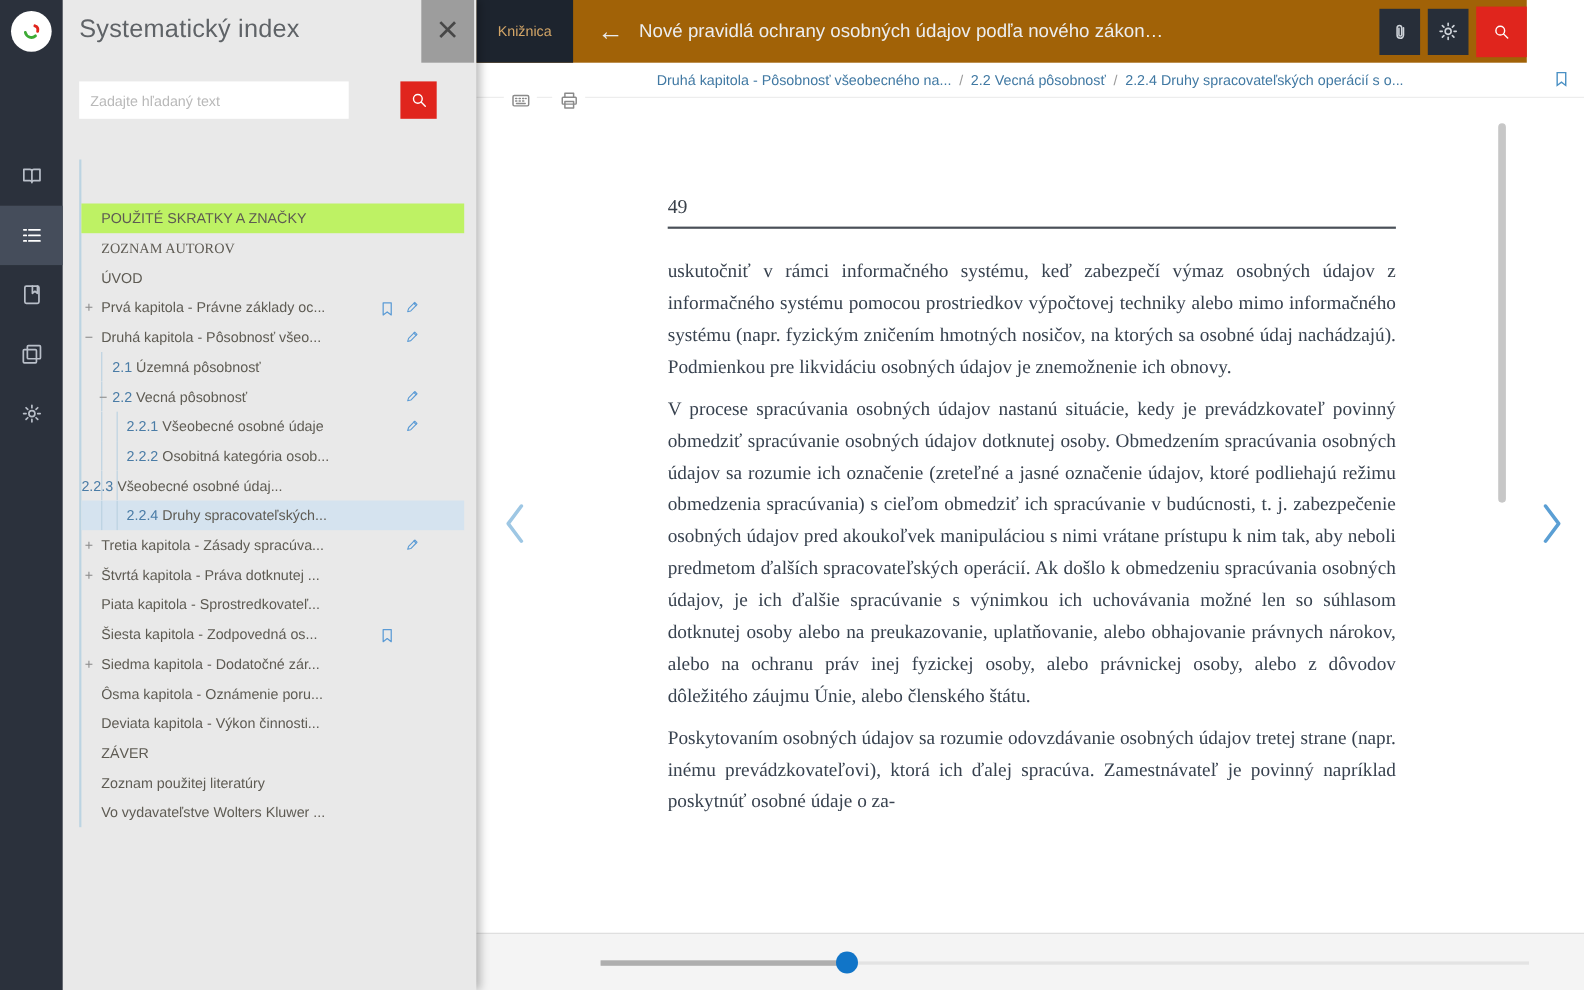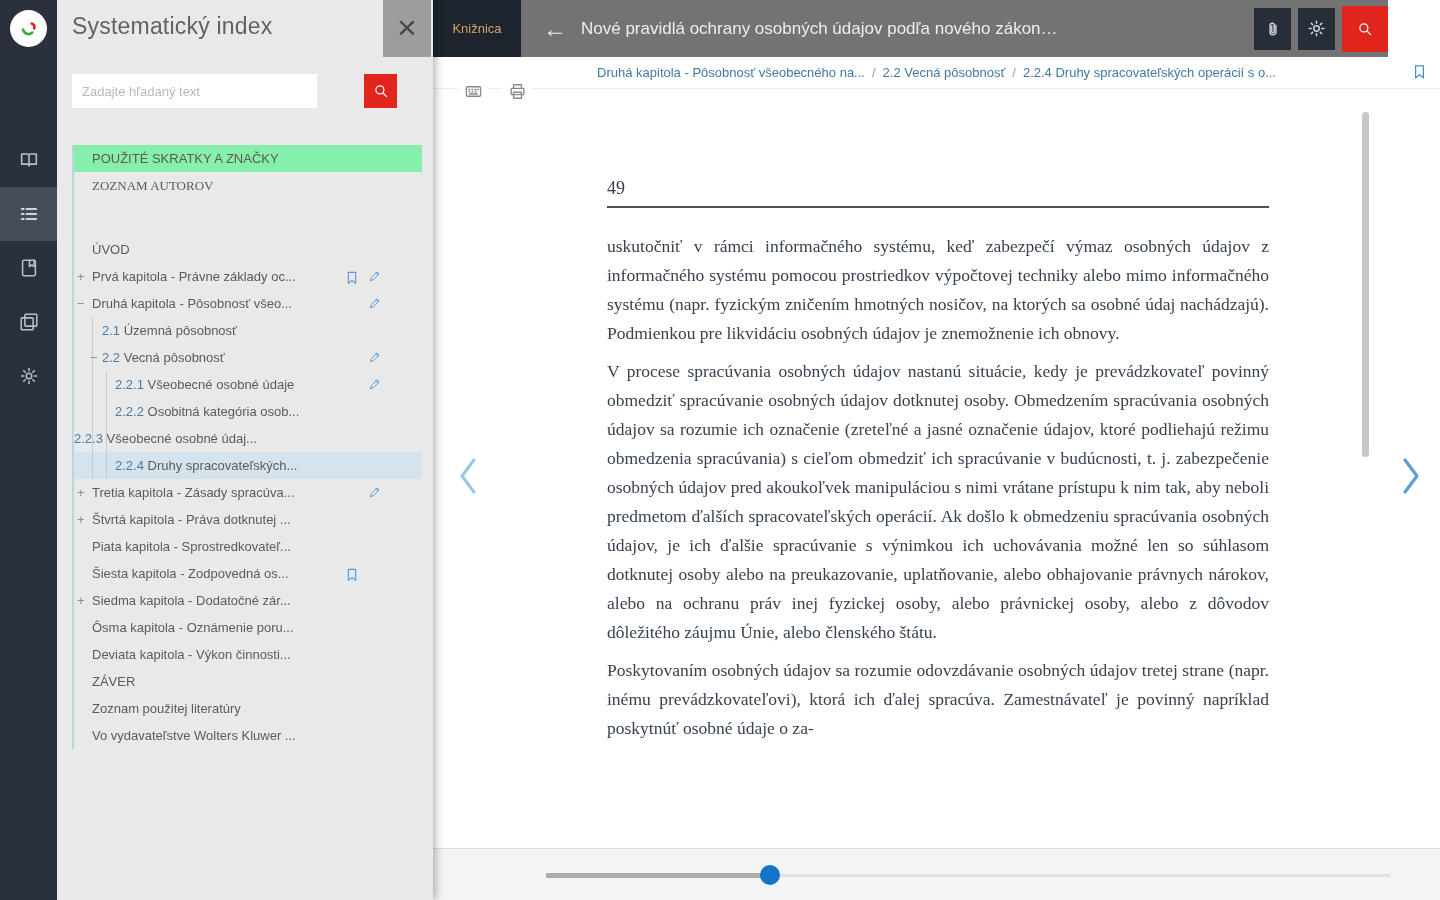--- a/index.html
+++ b/index.html
@@ -29,30 +29,30 @@
   .sb-input{width:225px;height:34px;border:none;background:#fff;padding:0 10px;font-size:13px;color:#555;
             font-family:"Liberation Sans", sans-serif;outline:none;}
   .sb-input::placeholder{color:#b9b9b9;}
   .sb-search-btn{width:33px;height:34px;border:none;background:#e0251d;color:#fff;cursor:pointer;
                  display:flex;align-items:center;justify-content:center;}
   .sb-tool{width:30px;height:32px;background:#fff;color:#8a8a8a;margin-left:14px;cursor:pointer;
            display:flex;align-items:center;justify-content:center;}
   .tree{position:absolute;left:15px;top:145px;width:348px;border-left:2px solid #bcd4e2;}
   .t-row{position:relative;height:27px;line-height:27px;font-size:13px;color:#5e5b53;cursor:pointer;
          white-space:nowrap;overflow:hidden;}
-  .t-row.hl{background:#86efac;}
+  .t-row.hl{background:#bef264;margin-top:40px;}
   .t-row.sel{background:#d5e3ef;}
   .t-lbl .num{color:#4a7ca6;}
   .t-exp{position:absolute;top:0;color:#8a8a8a;font-size:13px;}
   .t-guide{position:absolute;top:0;bottom:0;width:1px;background:#b8d0e0;}
   .t-edit{position:absolute;right:40px;top:6px;color:#5b9bd5;}
   .t-book{position:absolute;right:62px;top:5px;color:#5b9bd5;}
 
   
-  .top{position:absolute;left:433px;top:0;width:955px;height:57px;background:#737373;z-index:5;}
+  .top{position:absolute;left:433px;top:0;width:955px;height:57px;background:#a16207;z-index:5;}
   .lib-btn{position:absolute;left:0;top:0;height:57px;min-width:88px;background:#1d242e;color:#d2a567;
            font-size:13px;display:flex;align-items:center;justify-content:center;padding:0 12px;box-sizing:border-box;cursor:pointer;}
   .back-btn{position:absolute;left:100px;top:0;width:44px;height:57px;color:#e8eaed;font-size:24px;
             display:flex;align-items:center;justify-content:center;cursor:pointer;}
   .doc-title{position:absolute;left:148px;top:0;height:57px;display:flex;align-items:center;
              color:#eceef0;font-size:17px;max-width:700px;white-space:nowrap;overflow:hidden;}
   .top-actions{position:absolute;right:0;top:0;height:57px;display:flex;align-items:center;}
   .top-btn{width:37px;height:42px;background:#272e39;color:#cfd4da;margin-right:7px;cursor:pointer;
            display:flex;align-items:center;justify-content:center;}
   .top-btn.red{width:46px;height:46px;background:#e0251d;color:#fff;margin-right:0;}
@@ -167,21 +167,21 @@
               <rect x="4" y="8" width="16" height="8" rx="1"></rect>
               <rect x="7" y="13" width="10" height="7.5"></rect>
             </svg>
           </span>
         </span>
       </span>
   </div>
   <div class="tree" id="tree">
       <div class="t-row hl" style="padding-left: 18px;"><span class="t-lbl">POUŽITÉ SKRATKY A ZNAČKY</span></div>
       <div class="t-row" style="padding-left: 18px; font-family: Liberation Serif, serif;"><span class="t-lbl">ZOZNAM AUTOROV</span></div>
-      <div class="t-row" style="padding-left: 18px; margin-top: 37px;"><span class="t-lbl">ÚVOD</span></div>
+      <div class="t-row" style="padding-left: 18px;"><span class="t-lbl">ÚVOD</span></div>
       <div class="t-row" style="padding-left: 18px;"><span class="t-exp" style="left: 3px;">+</span><span class="t-lbl">Prvá kapitola - Právne základy oc...</span><span class="ic t-book">
           <svg width="16" height="20" viewBox="0 0 24 24" fill="none" stroke="currentColor" stroke-width="1.7" stroke-linecap="round" stroke-linejoin="round">
             <path d="M6.5 3.5h11V20l-5.5-4.2L6.5 20z"></path>
           </svg>
         </span><span class="ic t-edit">
           <svg width="14" height="14" viewBox="0 0 24 24" fill="none" stroke="currentColor" stroke-width="1.7" stroke-linecap="round" stroke-linejoin="round">
             <path d="M4.5 19.5l1.4-4.7L15.5 5l3.5 3.5-9.6 9.8-4.9 1.2z"></path>
             <path d="M14 6.5l3.5 3.5"></path>
           </svg>
         </span></div>

